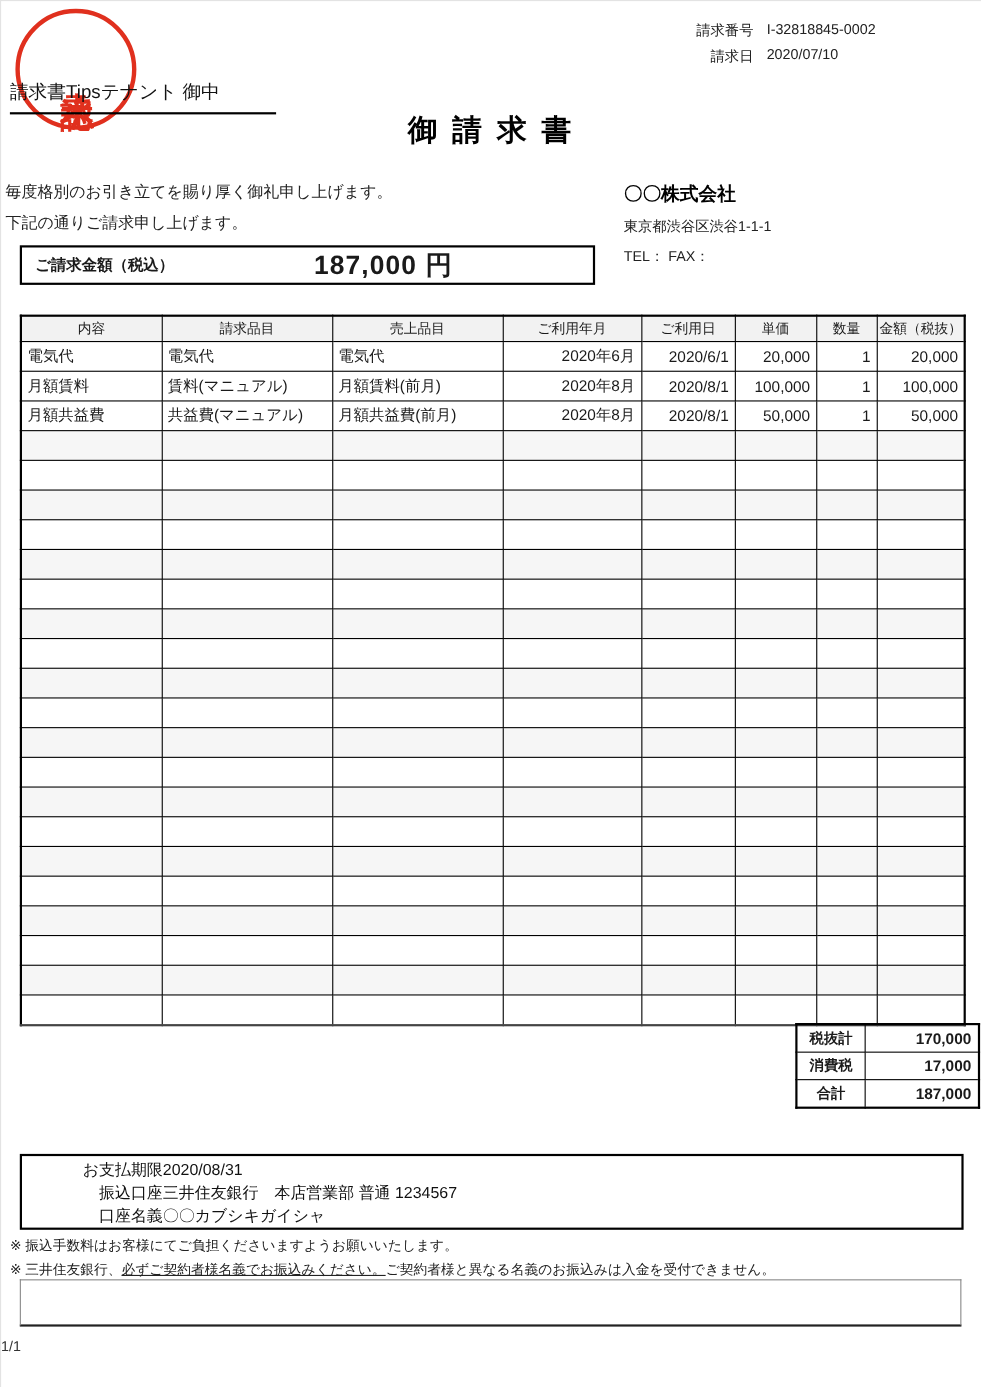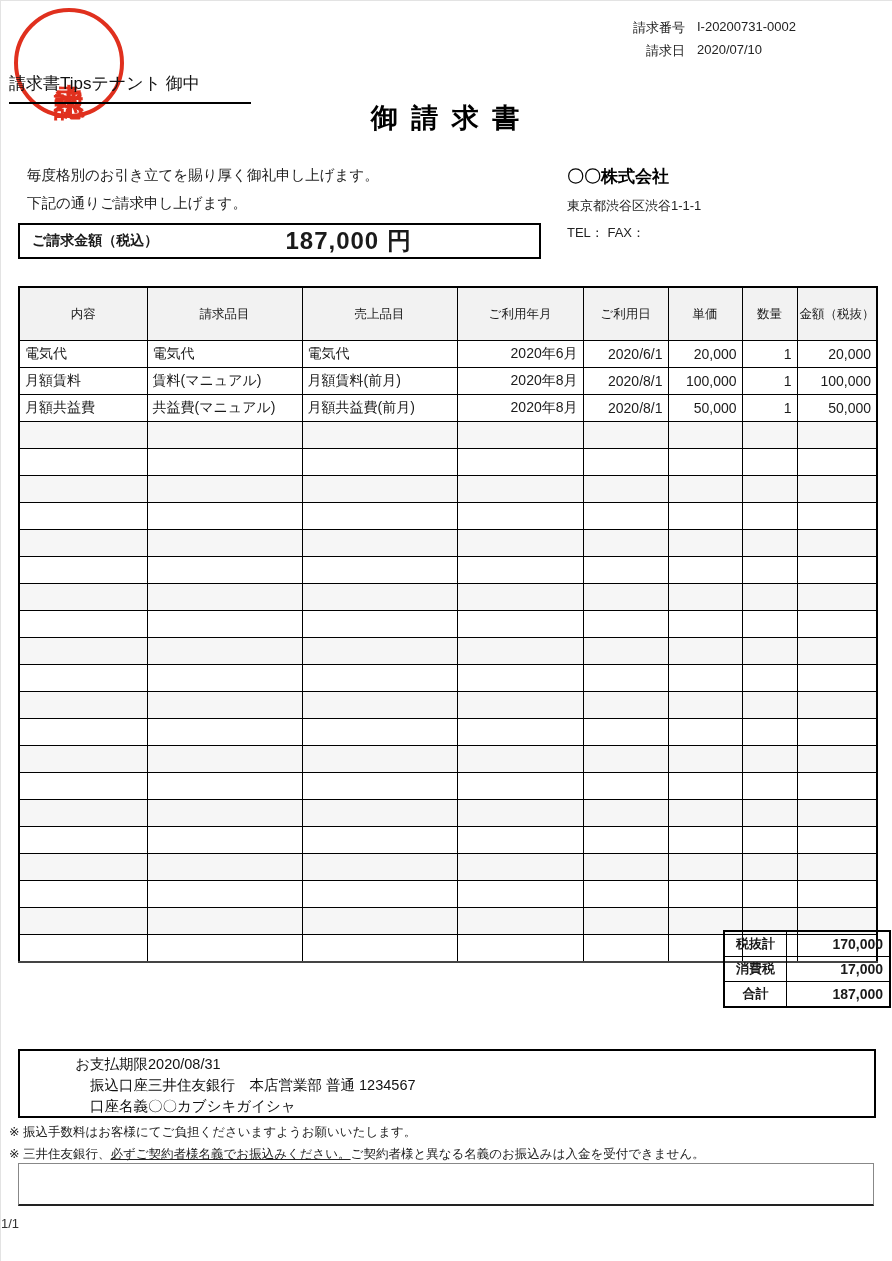--- a/index.html
+++ b/index.html
@@ -44,21 +44,21 @@
     padding-bottom:7px;border-bottom:2px solid #000;
   }
   
   .doc-title{
     position:absolute;top:99px;left:0;width:100%;
     text-align:center;font-size:27px;font-weight:bold;
     letter-spacing:3px;color:#000;
   }
   
   .greeting{
-    position:absolute;left:26px;top:160px;
+    position:absolute;left:4px;top:160px;
     font-size:14.5px;line-height:28px;color:#222;
   }
   
   .issuer{position:absolute;left:566px;top:164px;}
   .issuer-name{font-size:17px;font-weight:bold;color:#000;margin-bottom:9px;}
   .issuer-address{font-size:13px;color:#222;margin-bottom:9px;}
   .issuer-telfax{font-size:13px;color:#222;}
   
   .amount-box{
     position:absolute;left:17px;top:222px;width:519px;height:32px;
@@ -67,21 +67,21 @@
   .amount-label{font-size:14px;font-weight:bold;padding-left:12px;white-space:nowrap;}
   .amount-value{flex:1;text-align:center;font-size:24px;font-weight:bold;letter-spacing:1px;}
   
   .inv-table{
     position:absolute;left:17px;top:285px;
     border-collapse:collapse;table-layout:fixed;width:858px;
     border:2px solid #000;border-bottom:2px solid #444;
   }
   .inv-table th{
     background:#f2f2f2;font-weight:normal;font-size:12.5px;
-    height:20px;border:1px solid #000;padding:16px 2px;
+    height:20px;border:1px solid #000;padding:1px 2px;
     white-space:nowrap;overflow:hidden;
   }
   .inv-table td{
     height:26px;border:1px solid #000;font-size:14px;
     padding:0 5px;white-space:nowrap;overflow:hidden;
   }
   .inv-table td:nth-child(-n+3){text-align:left;}
   .inv-table td:nth-child(n+4){text-align:right;}
   .inv-table tbody tr:nth-child(even):not(.filled){background:#f6f6f6;}
   .c0{width:128px}.c1{width:155px}.c2{width:155px}.c3{width:126px}
@@ -127,21 +127,21 @@
 <body>
 
 <div class="page">
 
   <div class="stamp" style="border-color: rgb(224, 48, 30);">
     <span class="stamp-text" style="color: rgb(224, 48, 30);">未承認</span>
   </div>
 
   <div class="meta">
     <span class="lbl">請求番号</span>
-    <span class="val">I-20200731-0002</span>
+    <span class="val">I-32818845-0002</span>
     <span class="lbl">請求日</span>
     <span class="val">2020/07/10</span>
   </div>
 
   <div class="recipient">請求書Tipsテナント 御中</div>
 
   <div class="doc-title">御 請 求 書</div>
 
   <div class="greeting">
     <div>毎度格別のお引き立てを賜り厚く御礼申し上げます。</div>

